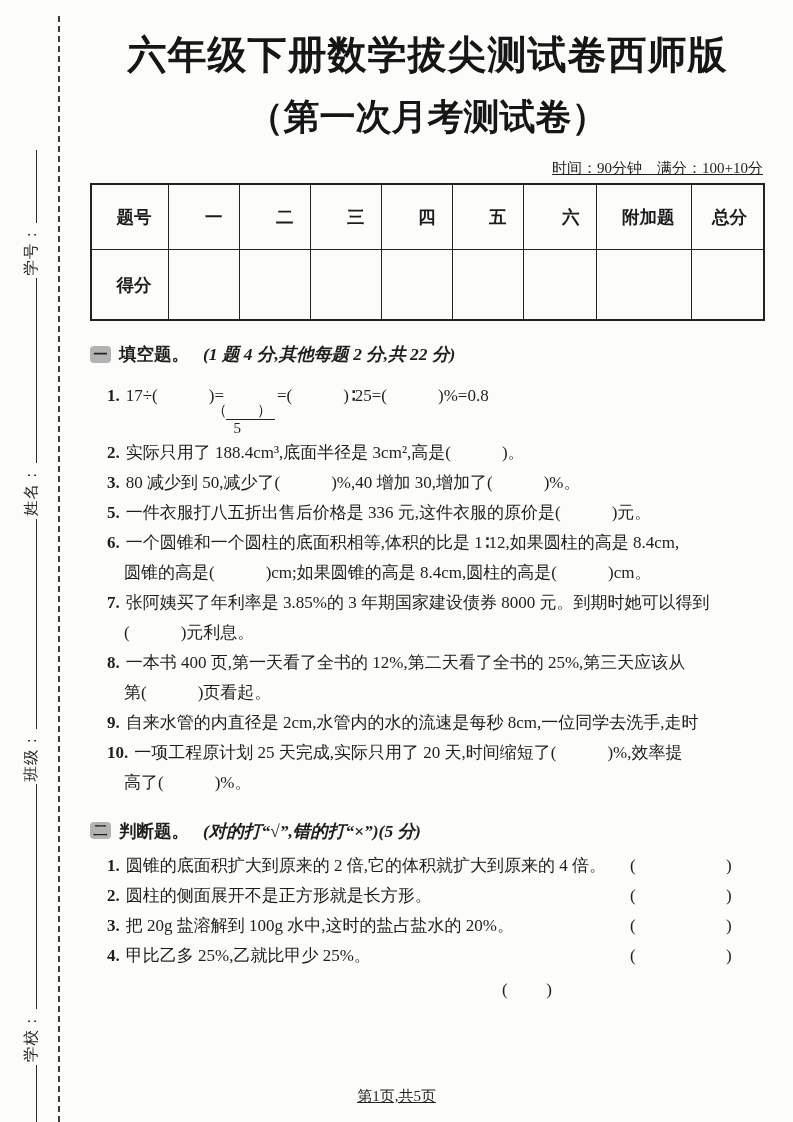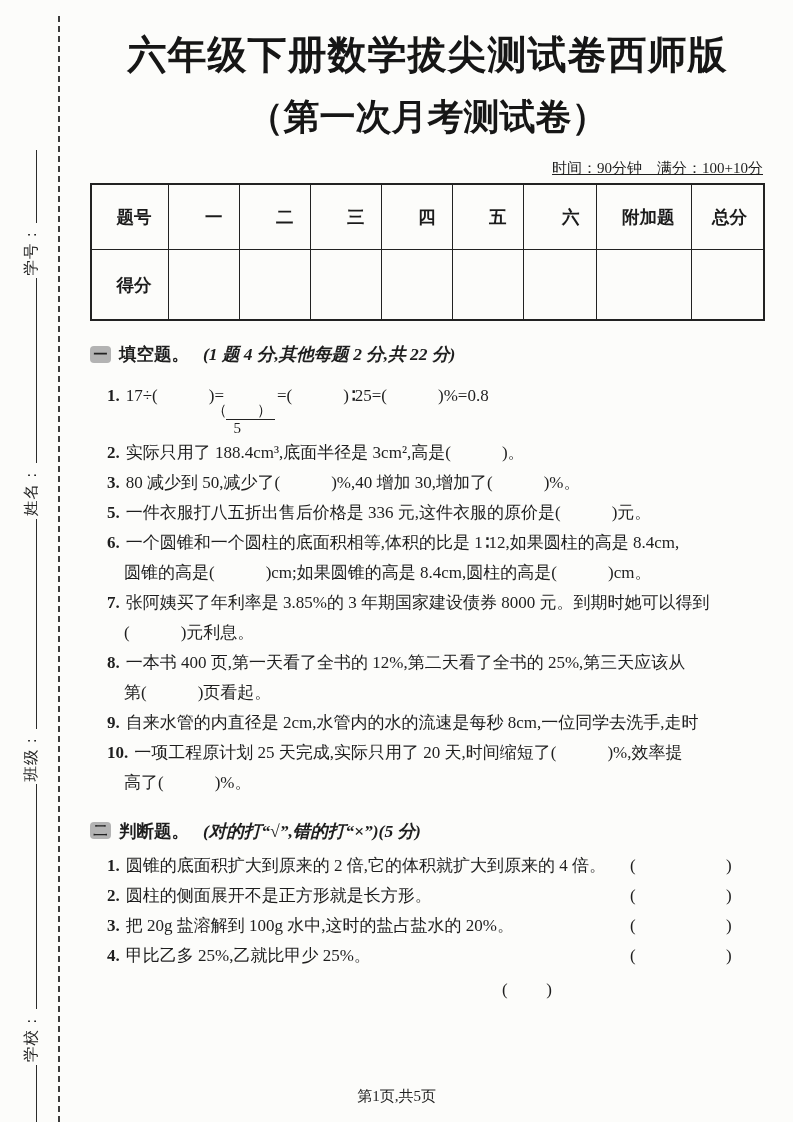--- a/index.html
+++ b/index.html
@@ -47,21 +47,21 @@
     vertical-align:-14px;line-height:1.15;font-size:15px;margin:0 2px;}
   .frac .fn{border-bottom:1.3px solid #222;padding:0 3px;}
   .frac2{display:inline-flex;flex-direction:column;align-items:center;
     vertical-align:middle;line-height:1.1;font-size:14px;margin:0 1px;}
   .frac2 .fn{border-bottom:1.2px solid #222;padding:0 2px;}
   .judge .jparens{position:absolute;right:22px;top:0;width:96px;
     display:flex;justify-content:space-between;}
   .q5ans{margin:6px 0 0 395px;line-height:26px;}
   .pair{display:inline-flex;width:50px;justify-content:space-between;}
   .footer{position:absolute;left:0;right:0;bottom:16px;text-align:center;
-    font-size:15px;color:#222;}
+    font-size:15px;color:#222;text-decoration:underline;}
 </style>
 </head>
 <body>
 
 <div class="dash-line"></div>
 
 <div class="seal">
   <span class="ln ln1"></span>
   <span class="lbl">学校：</span>
   <span class="ln ln2"></span>

